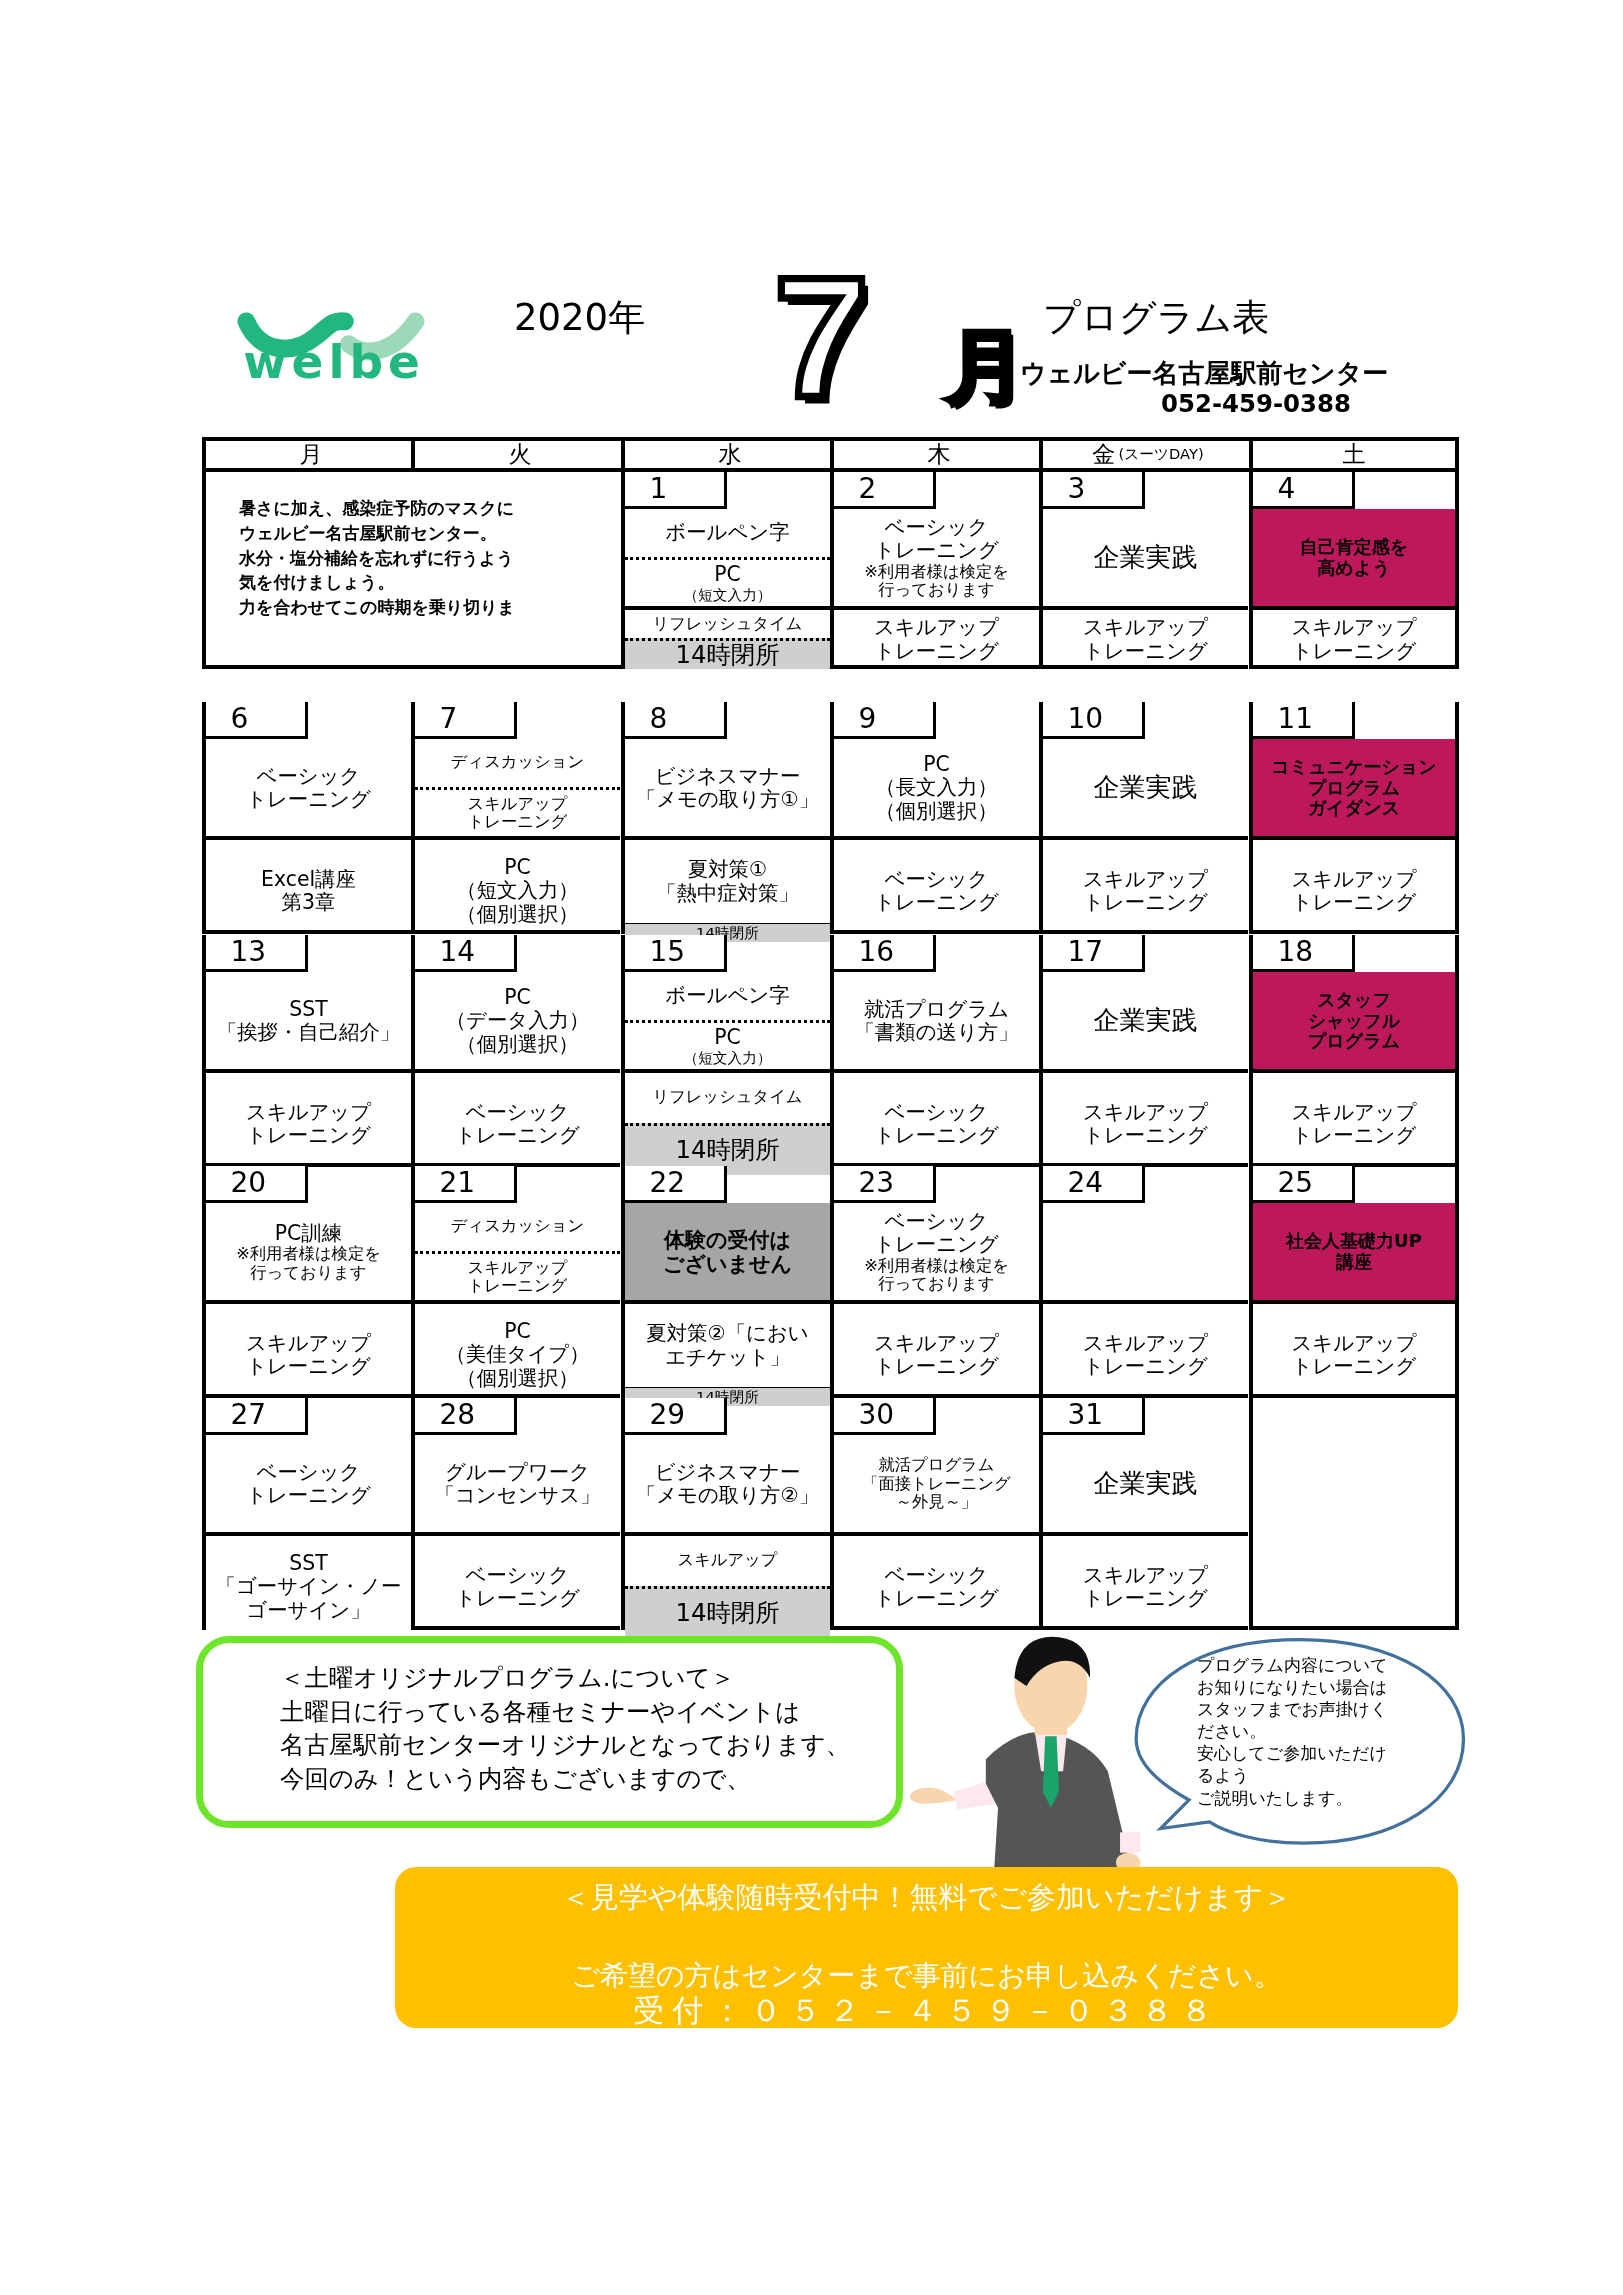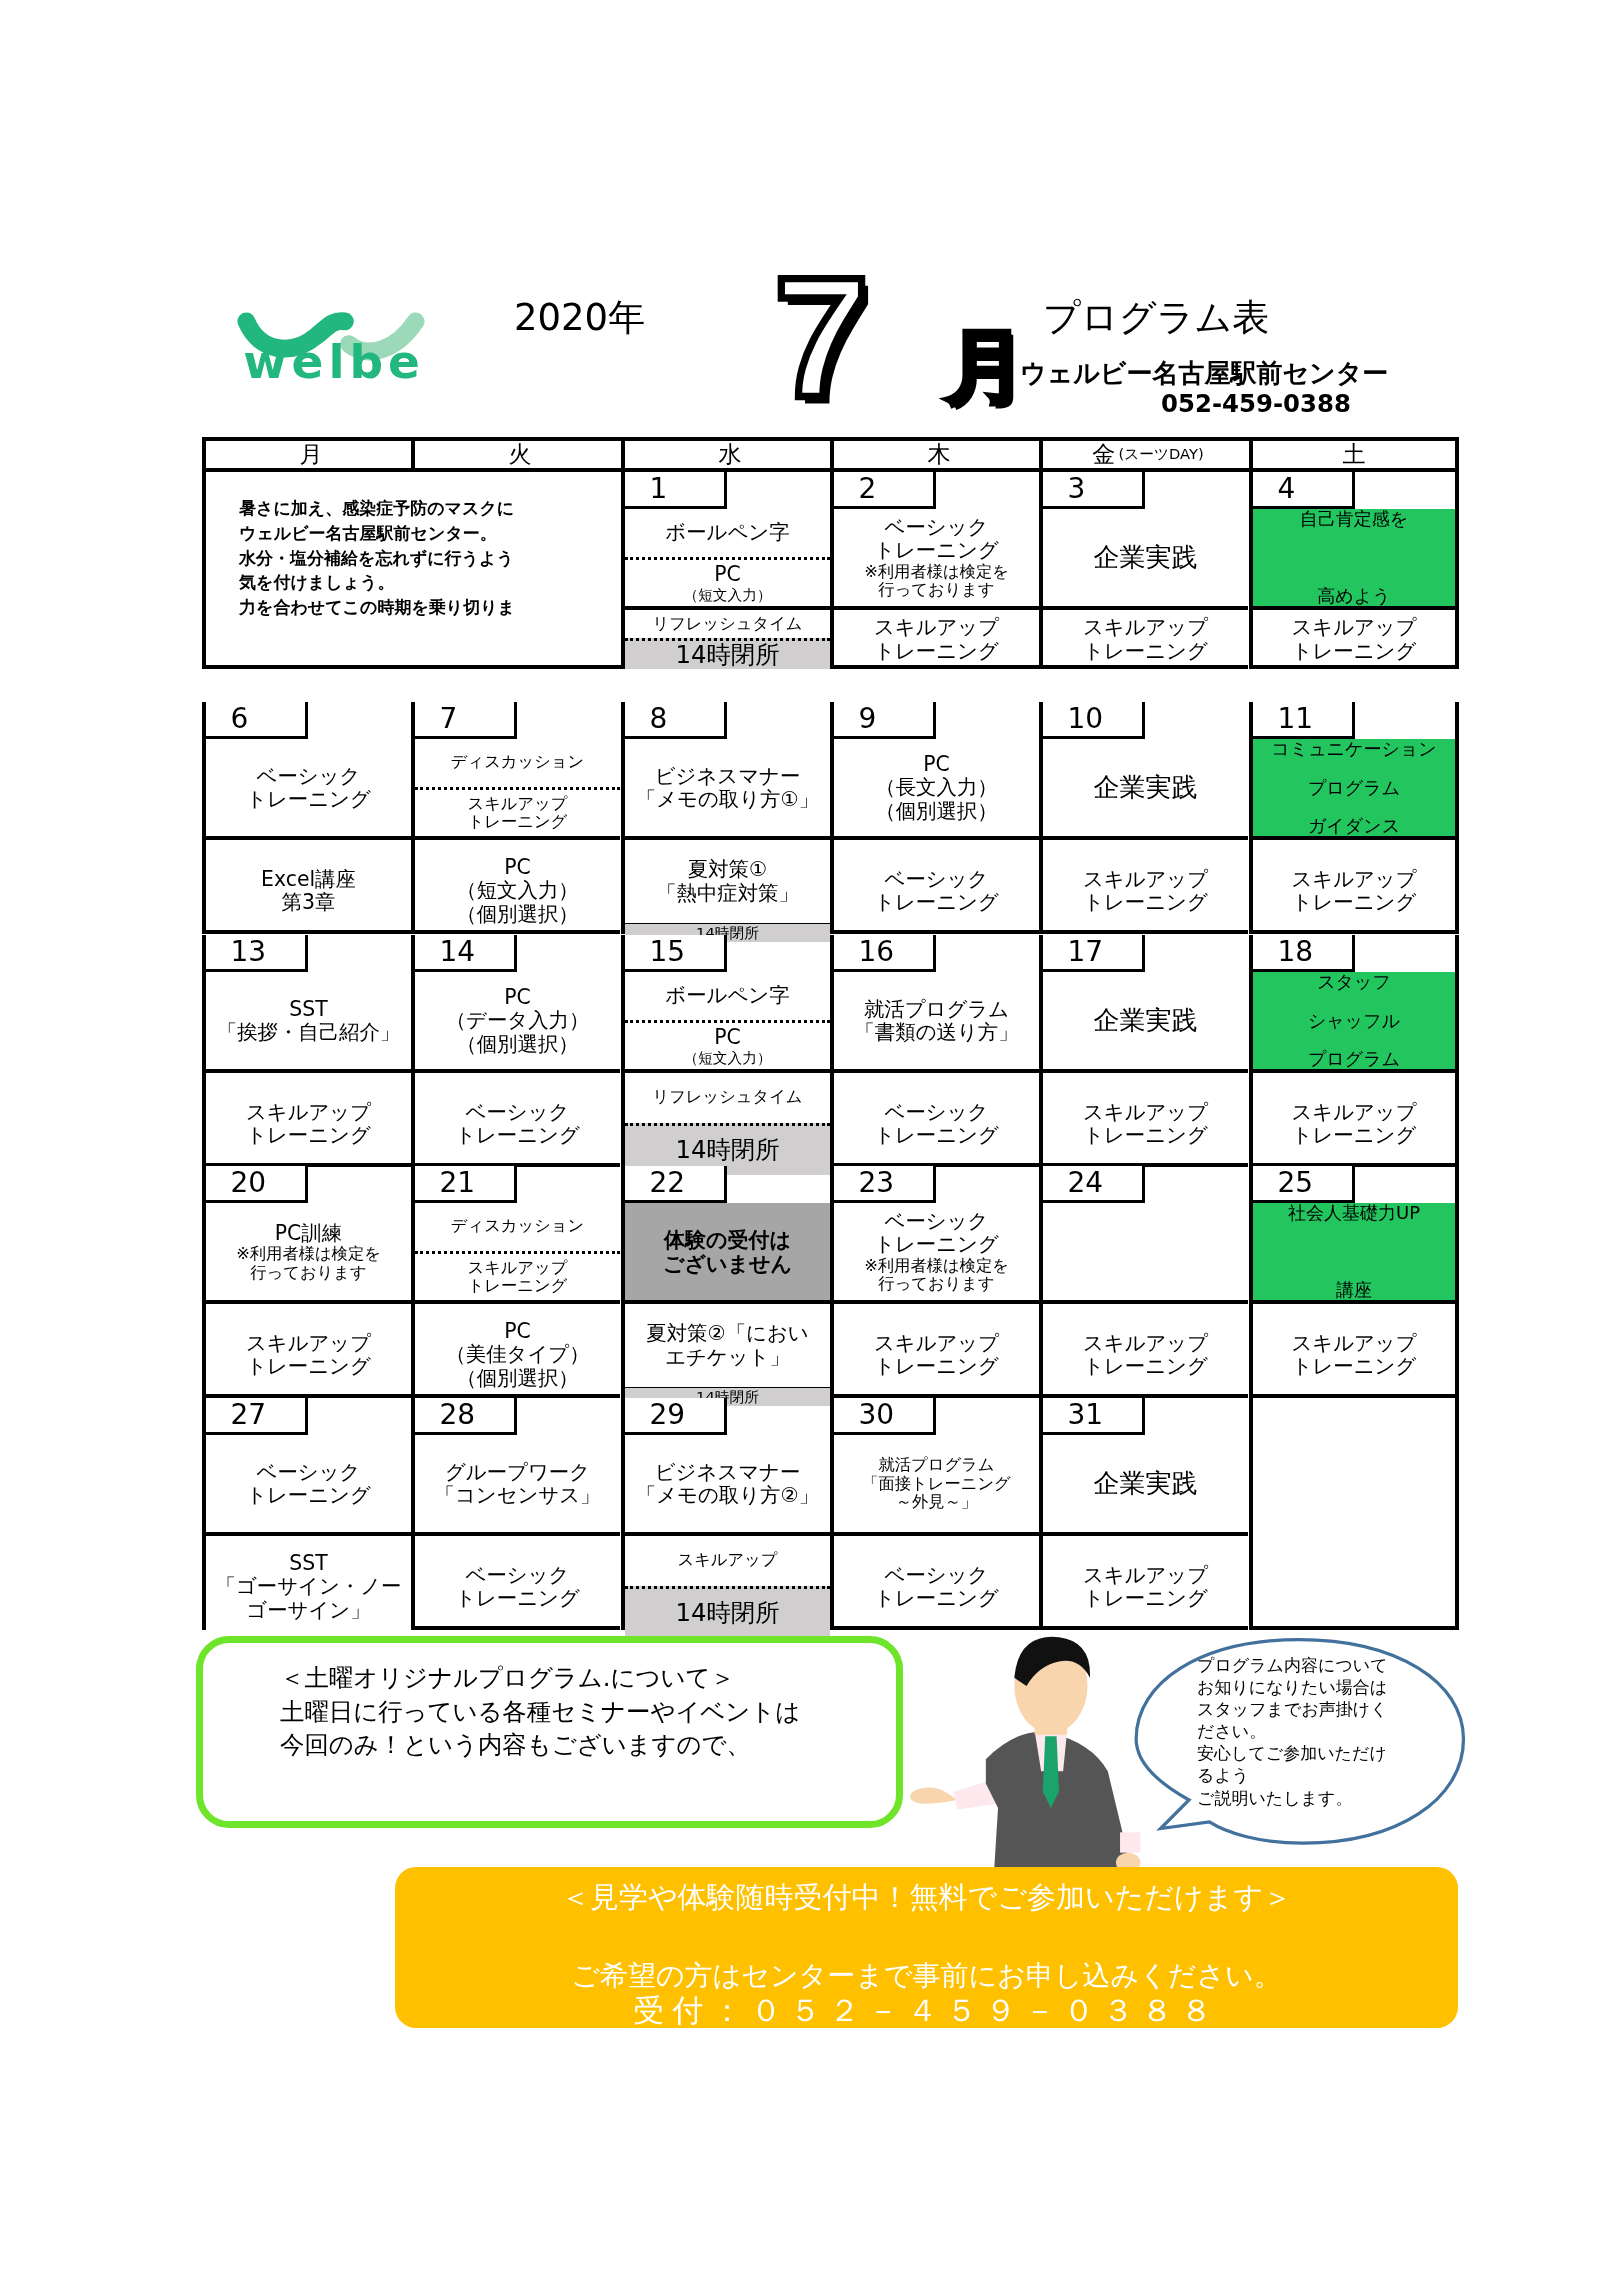--- a/index.html
+++ b/index.html
@@ -32,21 +32,21 @@
   .cell.last { border-right:4.9px solid #000; width:210px; }
   .date { position:absolute; left:0; top:0; width:102px; height:37px; border-right:3.3px solid #000; border-bottom:3.3px solid #000;
           box-sizing:border-box; font-size:28px; padding-left:24.4px; line-height:34px; background:#fff; }
   .top { position:absolute; left:0; top:37px; width:100%; height:98px; box-sizing:border-box;
          display:flex; flex-direction:column; justify-content:center; align-items:center; text-align:center; font-size:20.4px; line-height:1.15; }
   .bot { position:absolute; left:0; top:134px; width:100%; height:106px; border-top:4.9px solid #000; box-sizing:border-box;
          display:flex; flex-direction:column; justify-content:center; align-items:center; text-align:center; font-size:20.4px; line-height:1.15; }
   .split { display:flex; flex-direction:column; width:100%; height:100%; }
   .split > div { flex:1; display:flex; flex-direction:column; justify-content:center; align-items:center; text-align:center; }
   .split > div + div { border-top:3.3px dotted #000; }
-  .yellow { background:#22c55e; font-weight:normal; font-size:18px;justify-content:space-between; }
+  .yellow { background:#be185d; font-weight:bold; font-size:18px; }
   .grey { background:#a6a6a6; font-weight:bold; }
   .closed { background:#d0cece; font-size:24.4px; }
   .closed-sm { background:#d0cece; font-size:14.7px; flex:0 0 18px !important; border-top:1.6px solid #000 !important; }
   .big { font-size:26px; }
   .sm { font-size:16.3px; }
   .xs { font-size:14.7px; }
 
   #notice { position:absolute; left:0; top:35px; width:628px; height:197px; border-left:4.9px solid #000; border-bottom:4.9px solid #000; box-sizing:border-box;
             padding:24.4px 0 0 33px; font-size:17px; font-weight:bold; line-height:1.45; }
   #notice .nt { font-size:23px; font-weight:normal; padding-left:9.8px; }
@@ -480,20 +480,21 @@
           <div class="date">31</div>
         </div>
         <div class="cell last" style="left: 1047px; height: 232px;"></div>
       </div>
     </div>
 </div>
 
 <div id="sat-box" class="abs">
   <div>＜土曜オリジナルプログラム.について＞</div>
   <div>土曜日に行っている各種セミナーやイベントは</div>
+  <div>名古屋駅前センターオリジナルとなっております、</div>
   <div>今回のみ！という内容もございますので、</div>
 </div>
 
 <svg id="person" class="abs" viewBox="0 0 320 300">
   <path d="M60 200 Q40 190 20 200 Q10 210 30 215 Q55 215 75 210 Z" fill="#f8d5ad"></path>
   <path d="M70 200 L120 185 L125 215 L75 222 Z" fill="#fde8ee"></path>
   <path d="M110 160 Q150 120 190 128 Q240 140 260 175 L290 300 L120 300 L125 220 L110 190 Z" fill="#555"></path>
   <path d="M170 125 L210 125 L205 175 L178 175 Z" fill="#fde8ee"></path>
   <path d="M183 132 L197 132 L200 200 L190 220 L180 200 Z" fill="#1aa36a"></path>
   <rect x="170" y="100" width="40" height="30" fill="#f8d5ad"></rect>

